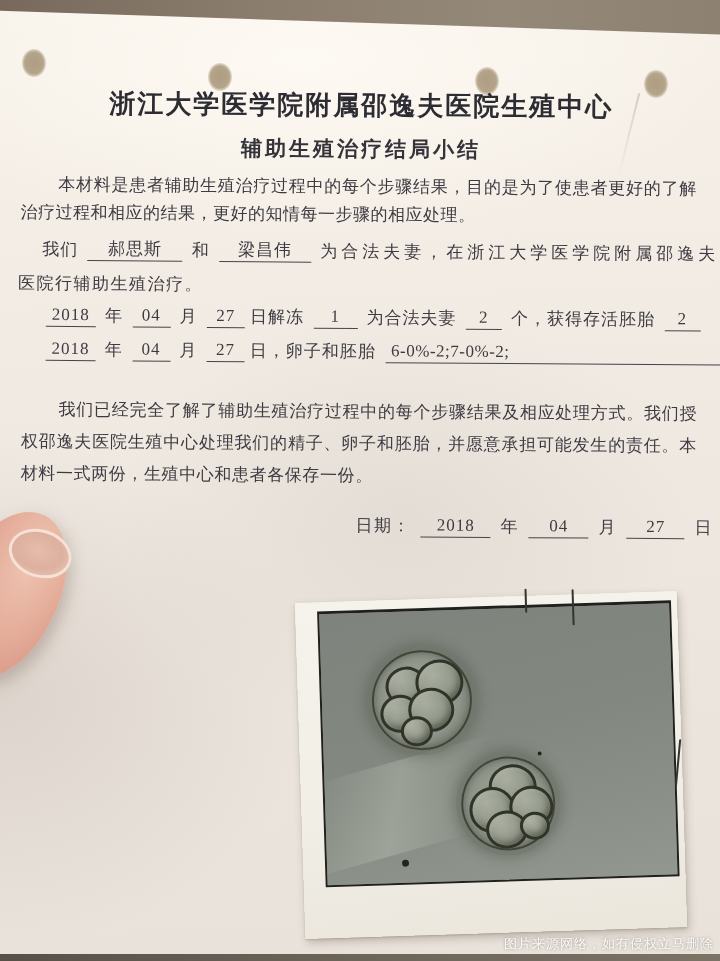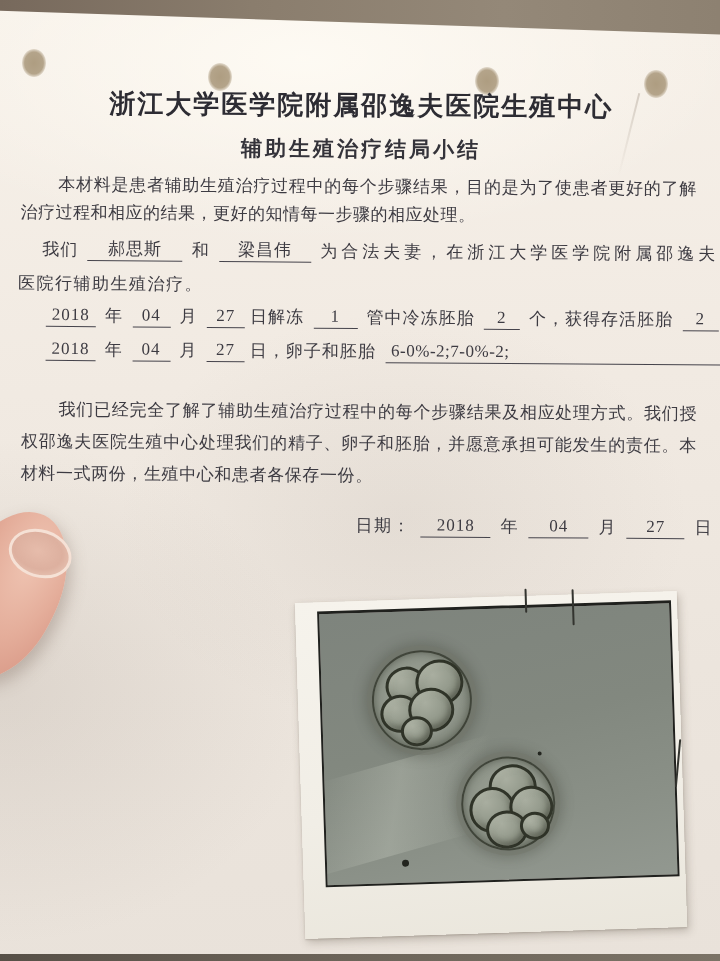--- a/index.html
+++ b/index.html
@@ -143,21 +143,21 @@
     <div class="row couple2">医院行辅助生殖治疗。</div>
 
     <div class="row thaw">
       <span class="blank" style="width:50px;">2018</span>
       <span class="u-gap">年</span>
       <span class="blank" style="width:38px;">04</span>
       <span class="u-gap">月</span>
       <span class="blank" style="width:38px;">27</span>
       <span>日解冻</span>
       <span class="blank u-gap" style="width:44px;">1</span>
-      <span>管中冷冻胚胎</span>
+      <span>为合法夫妻</span>
       <span class="blank u-gap" style="width:36px;">2</span>
       <span>个，获得存活胚胎</span>
       <span class="blank u-gap" style="width:36px;">2</span>
       
     </div>
 
     <div class="row transfer">
       <span class="blank" style="width:50px;">2018</span>
       <span class="u-gap">年</span>
       <span class="blank" style="width:38px;">04</span>
@@ -209,13 +209,14 @@
     <div class="pen-mark" style="left:277px;top:-5px;height:36px;"></div>
     <div class="pen-mark" style="left:377px;top:148px;height:48px;transform:rotate(7deg);"></div>
   </div>
 
   <div class="thumb">
     <div class="thumb-nail"></div>
   </div>
 
   <div class="table-bottom"></div>
 
+  <div class="watermark">图片来源网络，如有侵权立马删除</div>
 </div>
 
 </body></html>

